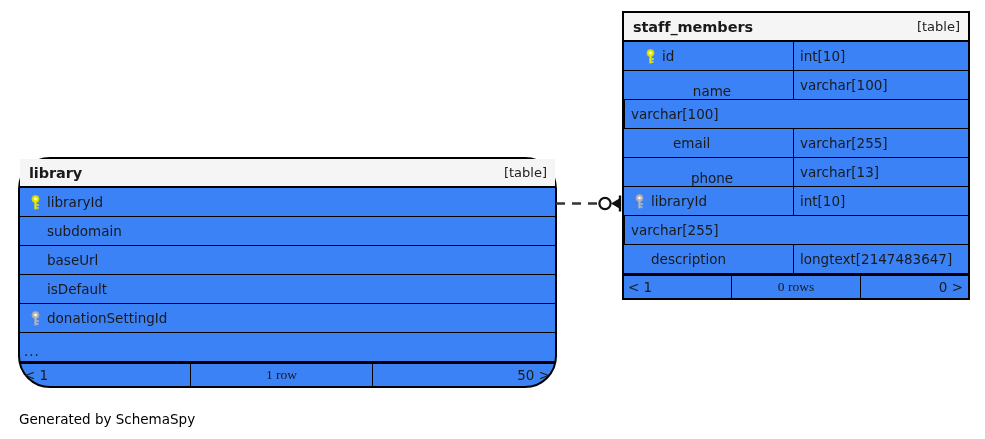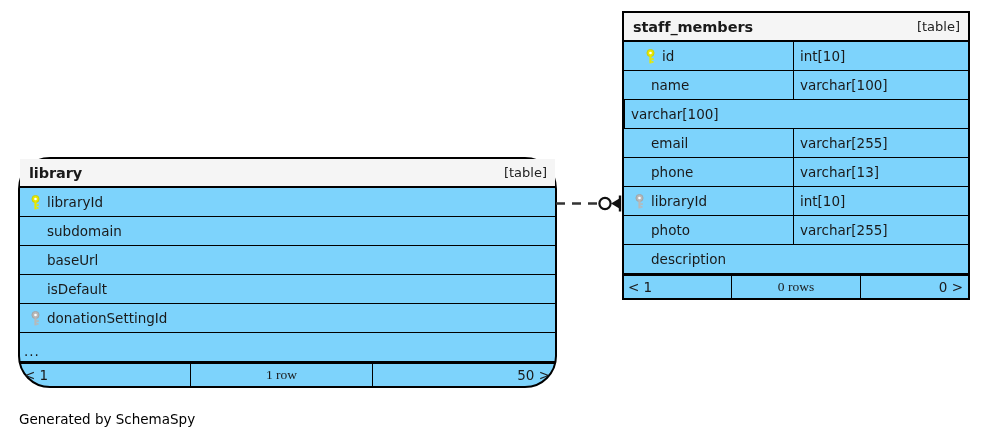--- a/index.html
+++ b/index.html
@@ -14,21 +14,21 @@
     overflow: hidden;
     font-family: "DejaVu Sans", "Liberation Sans", sans-serif;
     color: #1a1a1a;
     -webkit-font-smoothing: antialiased;
   }
 
   
   .er-table {
     position: absolute;
     border: 2px solid #000000;
-    background: #7dd3fc;
+    background: #3b82f6;
     box-sizing: border-box;
   }
   .er-header {
     display: flex;
     align-items: center;
     justify-content: space-between;
     background: #f5f5f5;
     border-bottom: 2px solid #000000;
     height: 29px;
     box-sizing: border-box;
@@ -215,41 +215,41 @@
           <rect x="6.6" y="9.2" width="2.2" height="1.7" fill="#e8e800"></rect>
           <rect x="6.6" y="12.1" width="1.9" height="1.7" fill="#e8e800"></rect>
         </svg>
       </span>
       <span class="colname">id</span>
     </div>
     <div class="cell-type">int[10]</div>
   </div>
 
   <div class="er-row">
-    <div class="cell-name" style="width:169px;">
+    <div class="cell-name" style="width:169px;flex-direction:column;">
       <span class="keyslot"></span>
       <span class="colname">name</span>
     </div>
     <div class="cell-type">varchar[100]</div>
   </div>
 
   <div class="er-row">
     <div class="cell-type">varchar[100]</div>
   </div>
 
   <div class="er-row">
-    <div class="cell-name" style="width:169px;">
+    <div class="cell-name" style="width:169px;gap:22px;">
       <span class="keyslot"></span>
       <span class="colname">email</span>
     </div>
     <div class="cell-type">varchar[255]</div>
   </div>
 
   <div class="er-row">
-    <div class="cell-name" style="width:169px;">
+    <div class="cell-name" style="width:169px;flex-direction:column;">
       <span class="keyslot"></span>
       <span class="colname">phone</span>
     </div>
     <div class="cell-type">varchar[13]</div>
   </div>
 
   <div class="er-row">
     <div class="cell-name" style="width:169px;">
       <span class="keyslot">
         <svg width="11" height="15" viewBox="0 0 11 15" aria-hidden="true">
@@ -259,32 +259,29 @@
           <rect x="6.6" y="9.2" width="2.2" height="1.7" fill="#b8b8b8"></rect>
           <rect x="6.6" y="12.1" width="1.9" height="1.7" fill="#b8b8b8"></rect>
         </svg>
       </span>
       <span class="colname">libraryId</span>
     </div>
     <div class="cell-type">int[10]</div>
   </div>
 
   <div class="er-row">
+    <div class="cell-type">varchar[255]</div>
+  </div>
+
+  <div class="er-row">
     <div class="cell-name" style="width:169px;">
       <span class="keyslot"></span>
-      <span class="colname">photo</span>
-    </div>
-    <div class="cell-type">varchar[255]</div>
-  </div>
-
-  <div class="er-row">
-    <div class="cell-name" style="width:169px;">
-      <span class="keyslot"></span>
       <span class="colname">description</span>
     </div>
+    <div class="cell-type">longtext[2147483647]</div>
   </div>
 
   <div class="er-footer">
     <div class="foot-prev" style="width:107px;">&lt; 1</div>
     <div class="foot-mid" style="width:130px;">0 rows</div>
     <div class="foot-next" style="flex:1 1 auto;">0 &gt;</div>
   </div>
 </div>
 
 <div class="connector" style="left:554px; top:190px; width:72px; height:28px;">

